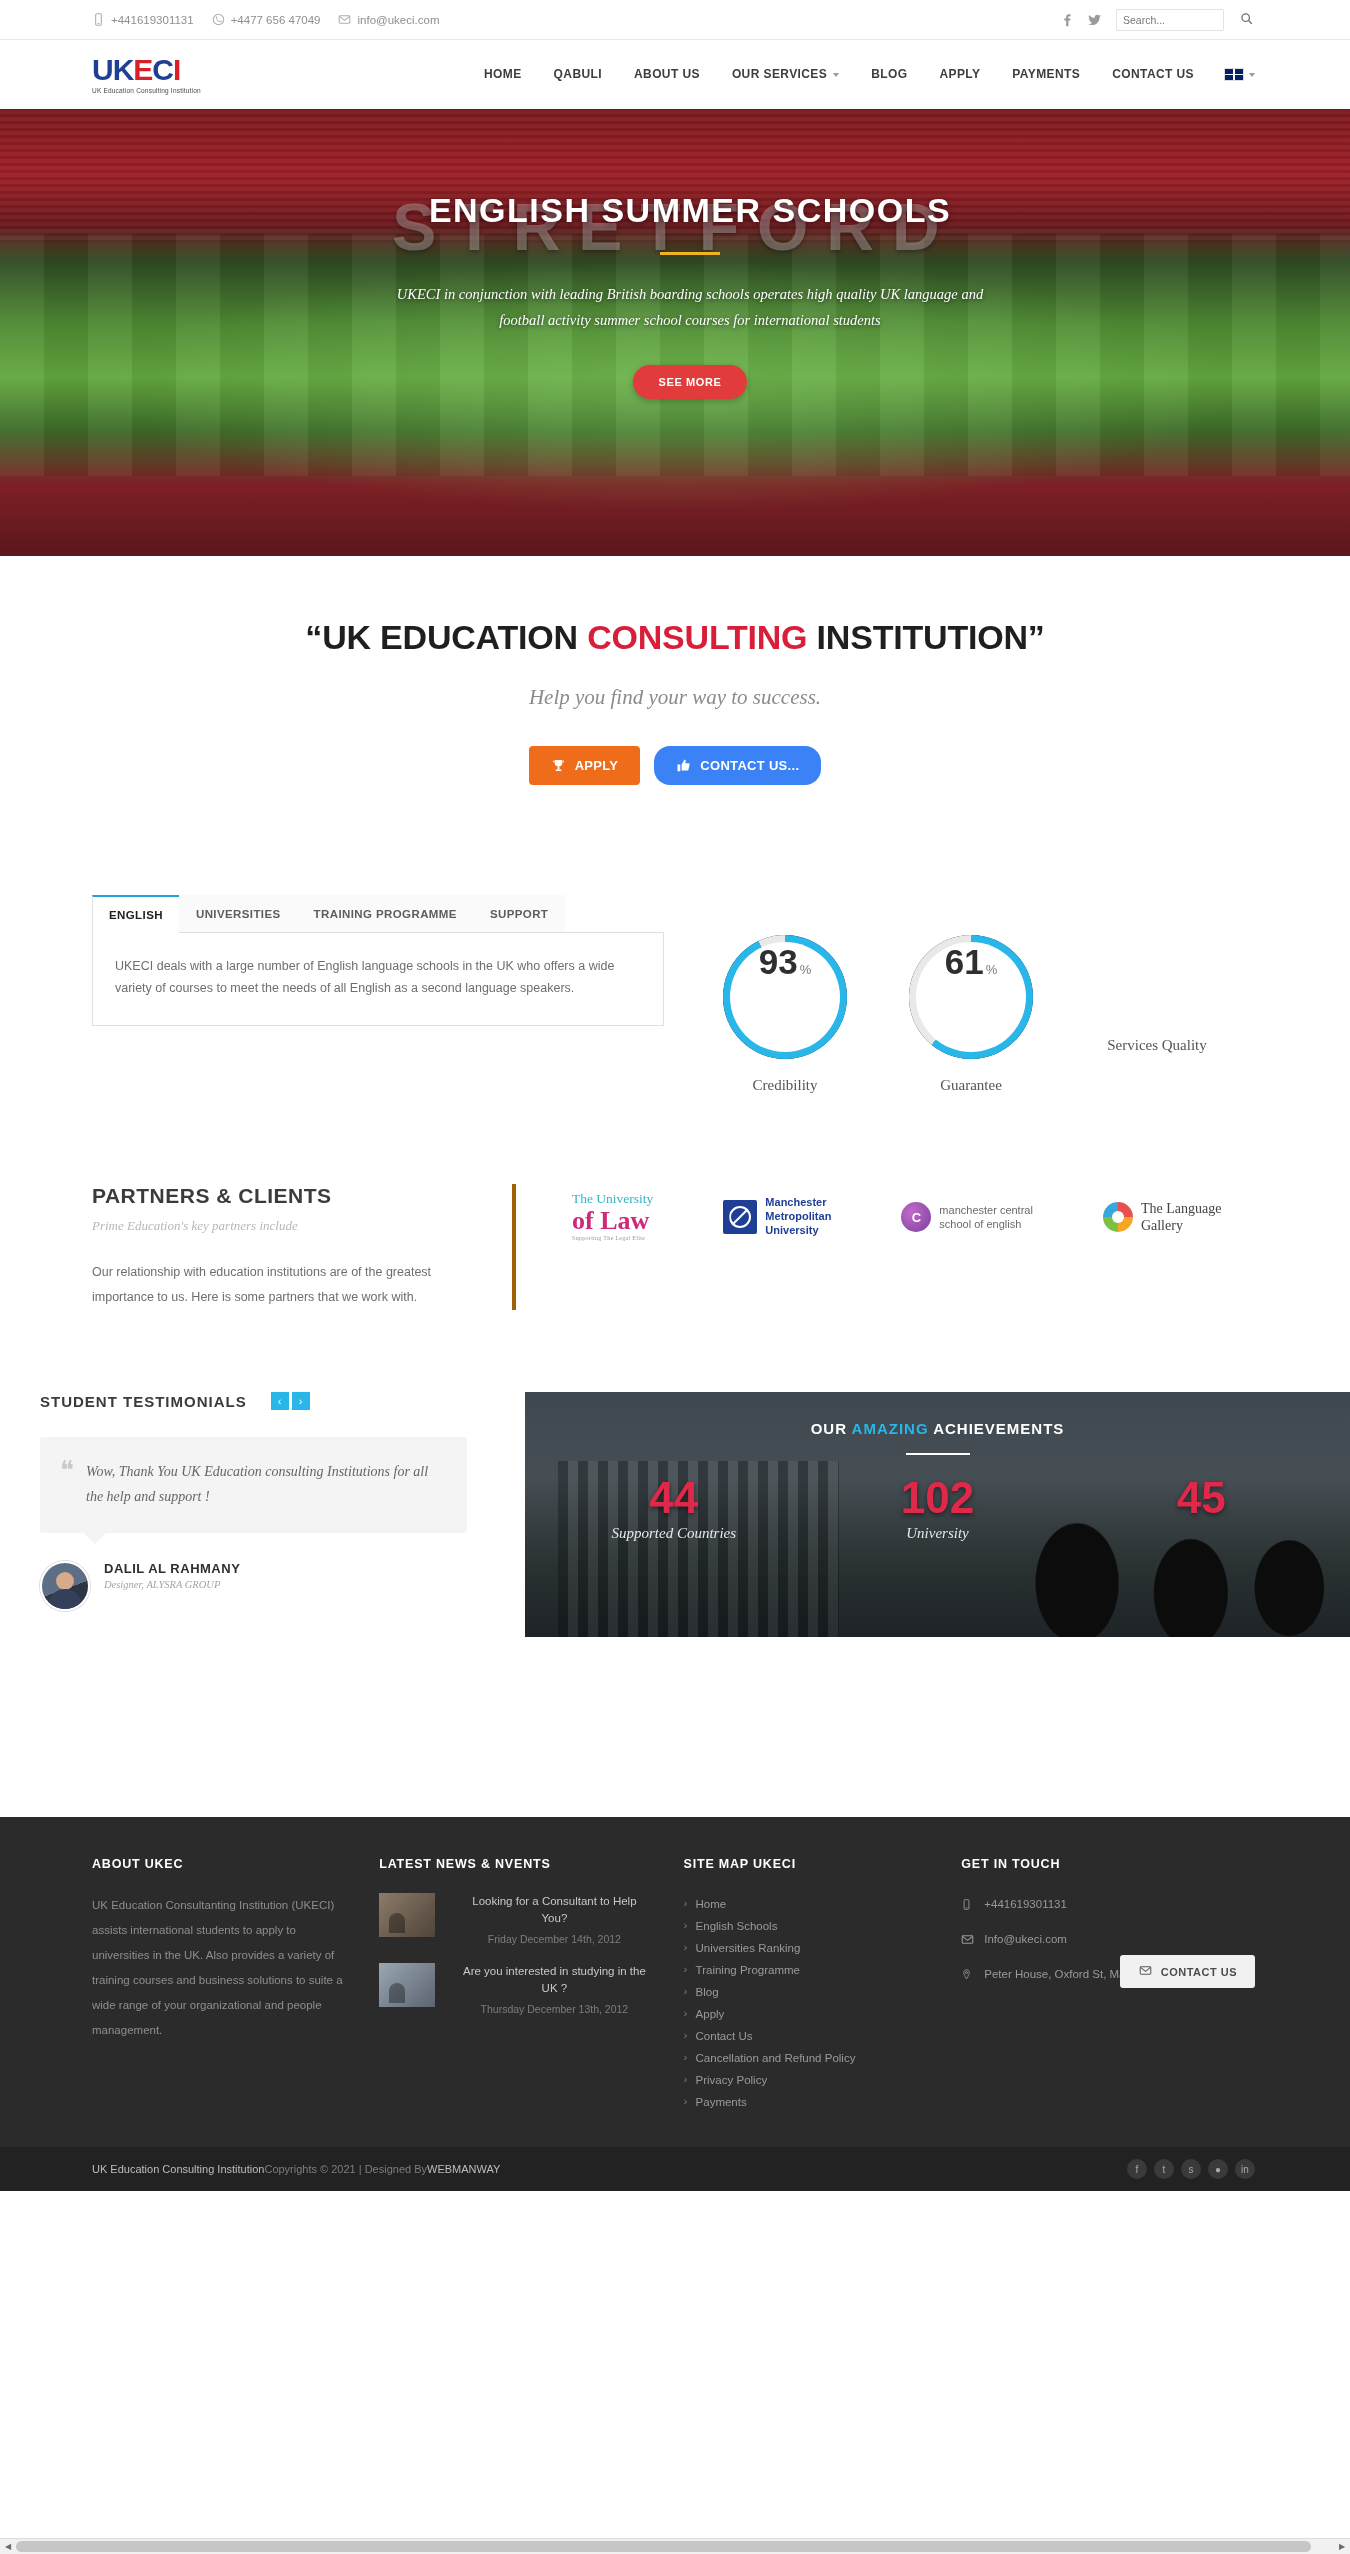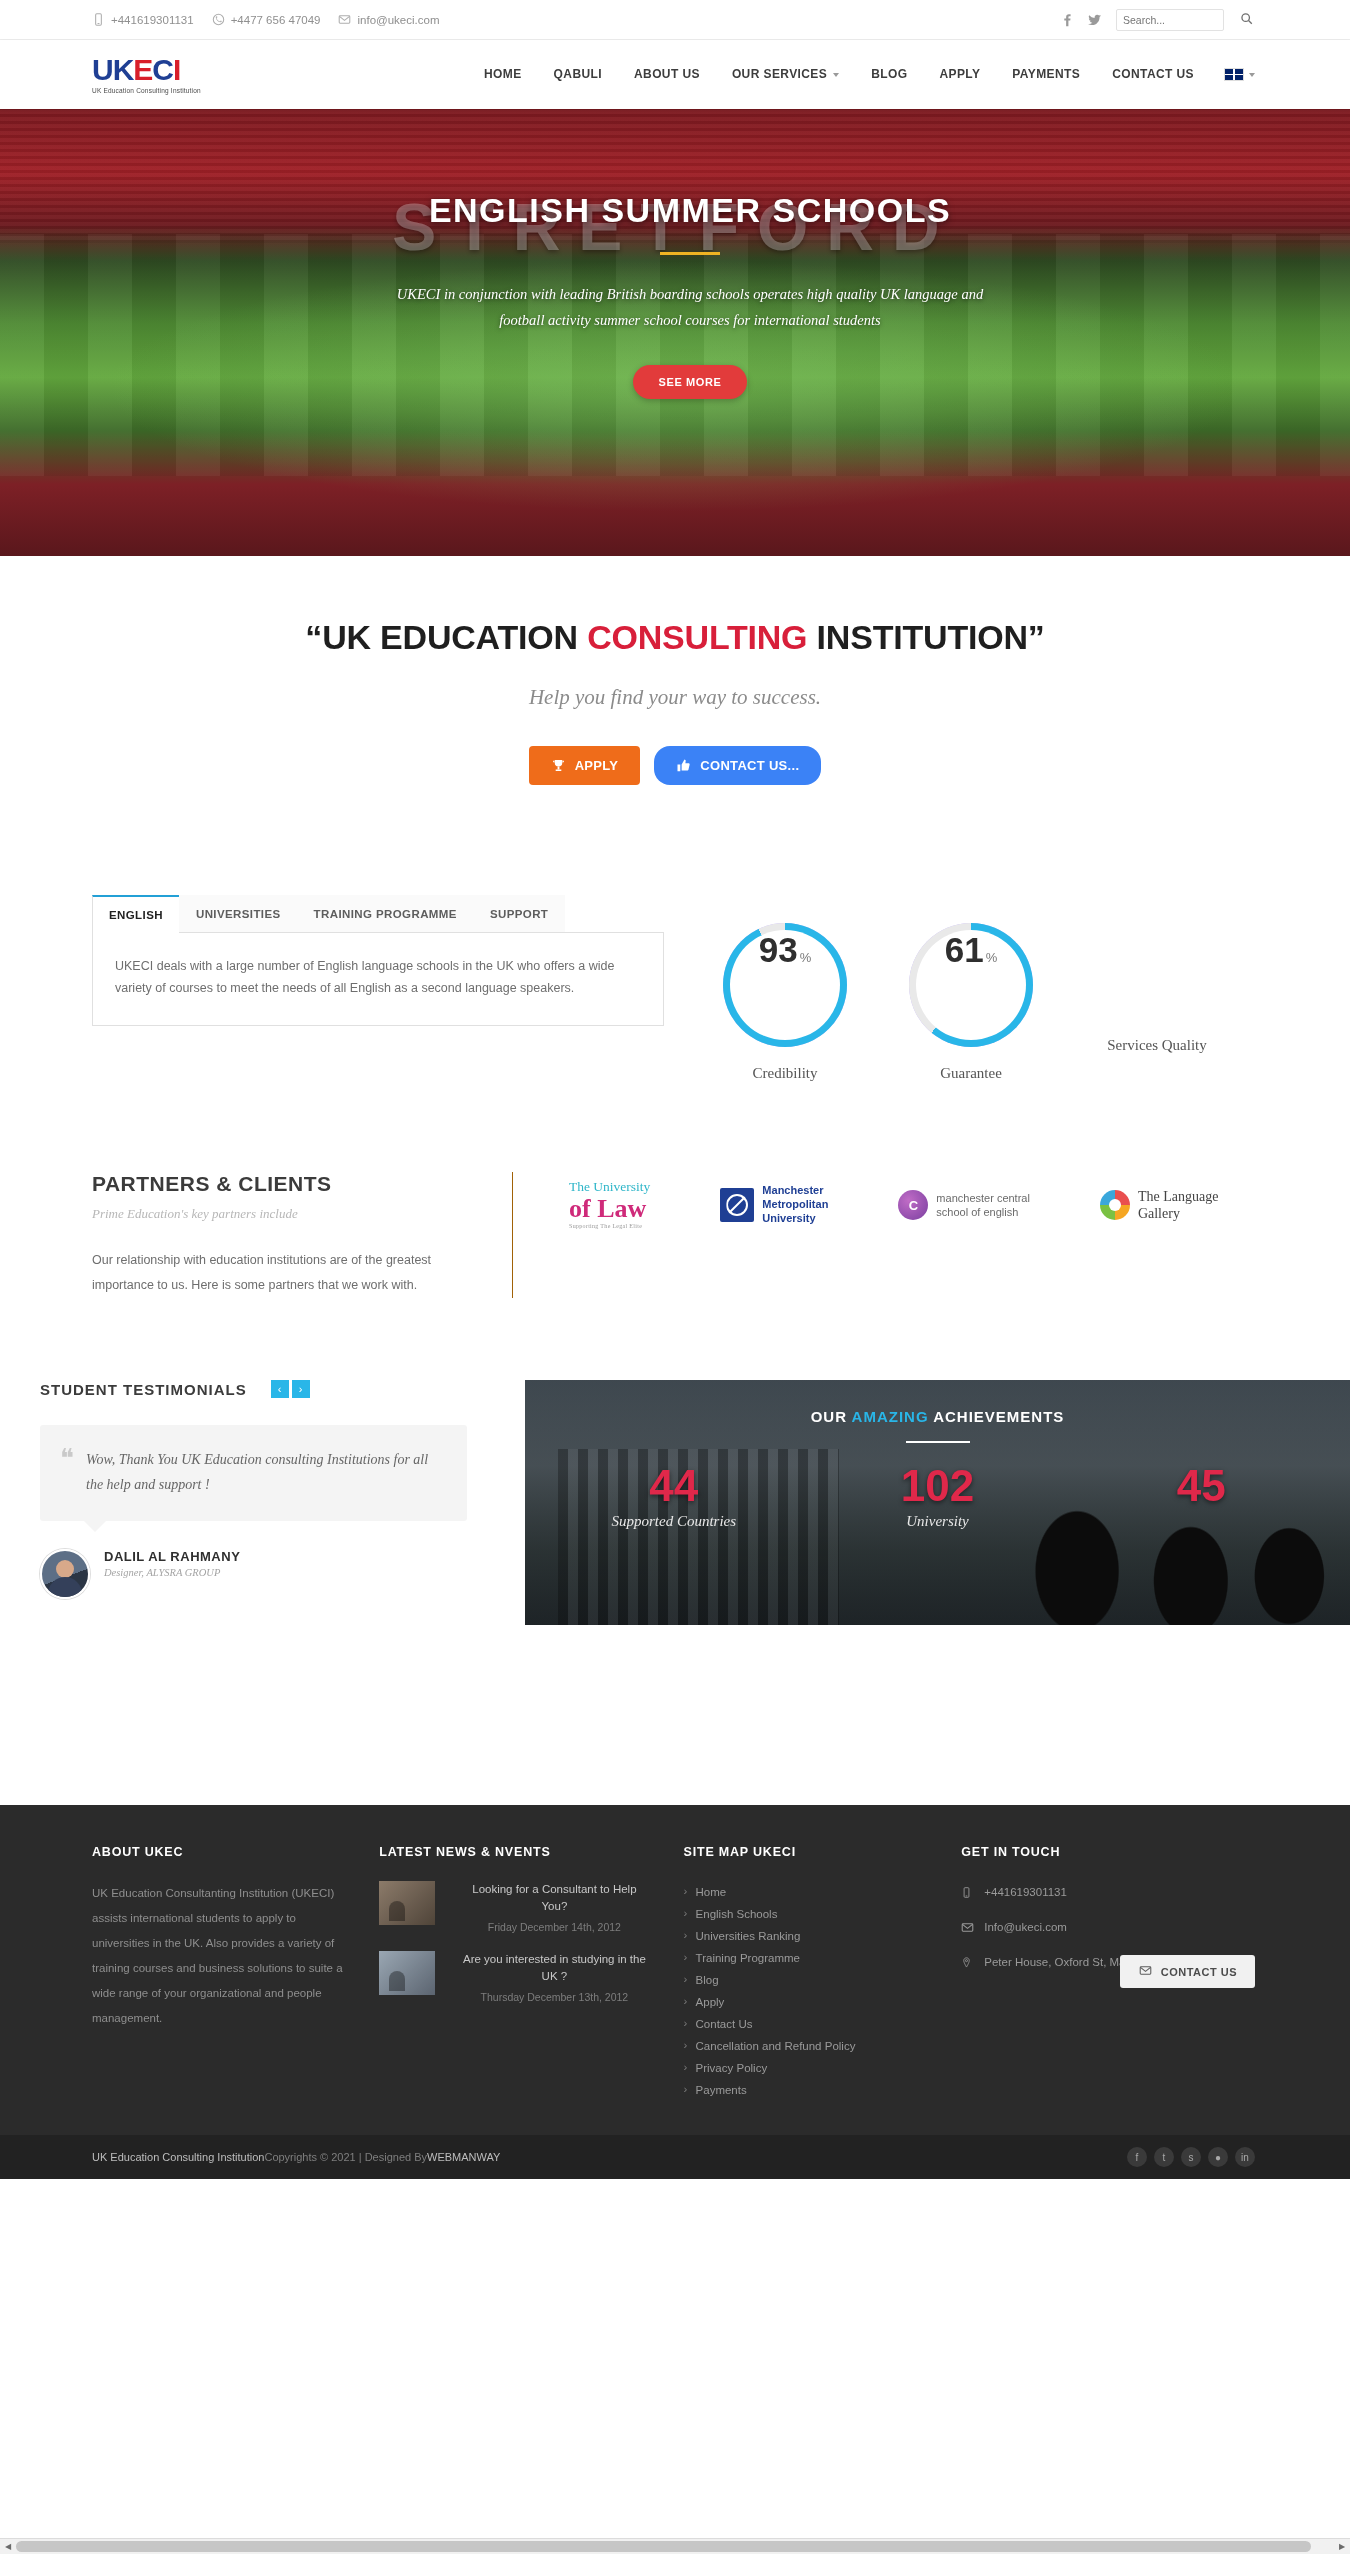--- a/index.html
+++ b/index.html
@@ -188,23 +188,23 @@
   .tab-body {
     border: 1px solid #e0e0e0; border-top: none;
     padding: 22px 22px 26px;
     font-size: 12.5px; line-height: 22px; color: #6e6e6e;
     background: #fff;
   }
   .circles { margin-left: 58px; display: flex; gap: 60px; padding-top: 28px; }
   .circ-item { text-align: center; width: 126px; }
   .circ {
     width: 124px; height: 124px; border-radius: 50%;
-    position: relative; margin: 0 auto;
+    position: relative; margin: 12px auto;
     display: flex; align-items: center; justify-content: center;
-    background: #c4b5fd;
+    background: #0f172a;
   }
   .circ .ring { position: absolute; inset: 0; border-radius: 50%; }
   .circ .inner {
     position: absolute; inset: 7px; border-radius: 50%; background: #fff;
     display: flex; align-items: baseline; justify-content: center;
   }
   .circ-num { font-size: 35px; font-weight: 700; color: #2f2f2f; }
   .circ-pct { font-size: 13px; color: #7a7a7a; margin-left: 2px; }
   .circ-label {
     margin-top: 18px; font-family: "Liberation Serif", serif;
@@ -219,21 +219,21 @@
     font-size: 21px; font-weight: 700; color: #3b3b3b; letter-spacing: .5px;
   }
   .partners-sub {
     margin-top: 10px; font-family: "Liberation Serif", serif; font-style: italic;
     font-size: 13px; color: #b7b7b7;
   }
   .partners-text {
     margin-top: 26px; font-size: 12.5px; line-height: 25px; color: #6e6e6e;
   }
   .partners-right {
-    flex: 1; border-left: 1px solid #a16207; padding-left: 56px;
+    flex: 1; border-left: 4px solid #a16207; padding-left: 56px;
     display: flex; flex-wrap: wrap; align-items: flex-start; gap: 44px 70px;
     padding-top: 10px;
   }
   .logo-card { display: flex; align-items: center; gap: 8px; height: 46px; }
   .lg-law { font-family: "Liberation Serif", serif; line-height: 1.1; }
   .lg-law .t1 { font-size: 13.5px; color: #2fb6c9; }
   .lg-law .t2 { font-size: 26px; font-weight: 700; color: #cf2a7a; }
   .lg-law .t3 { font-size: 6px; color: #9a9a9a; letter-spacing: .3px; }
   .mmu-mark {
     width: 34px; height: 34px; background: #1f3f94; border-radius: 2px;

